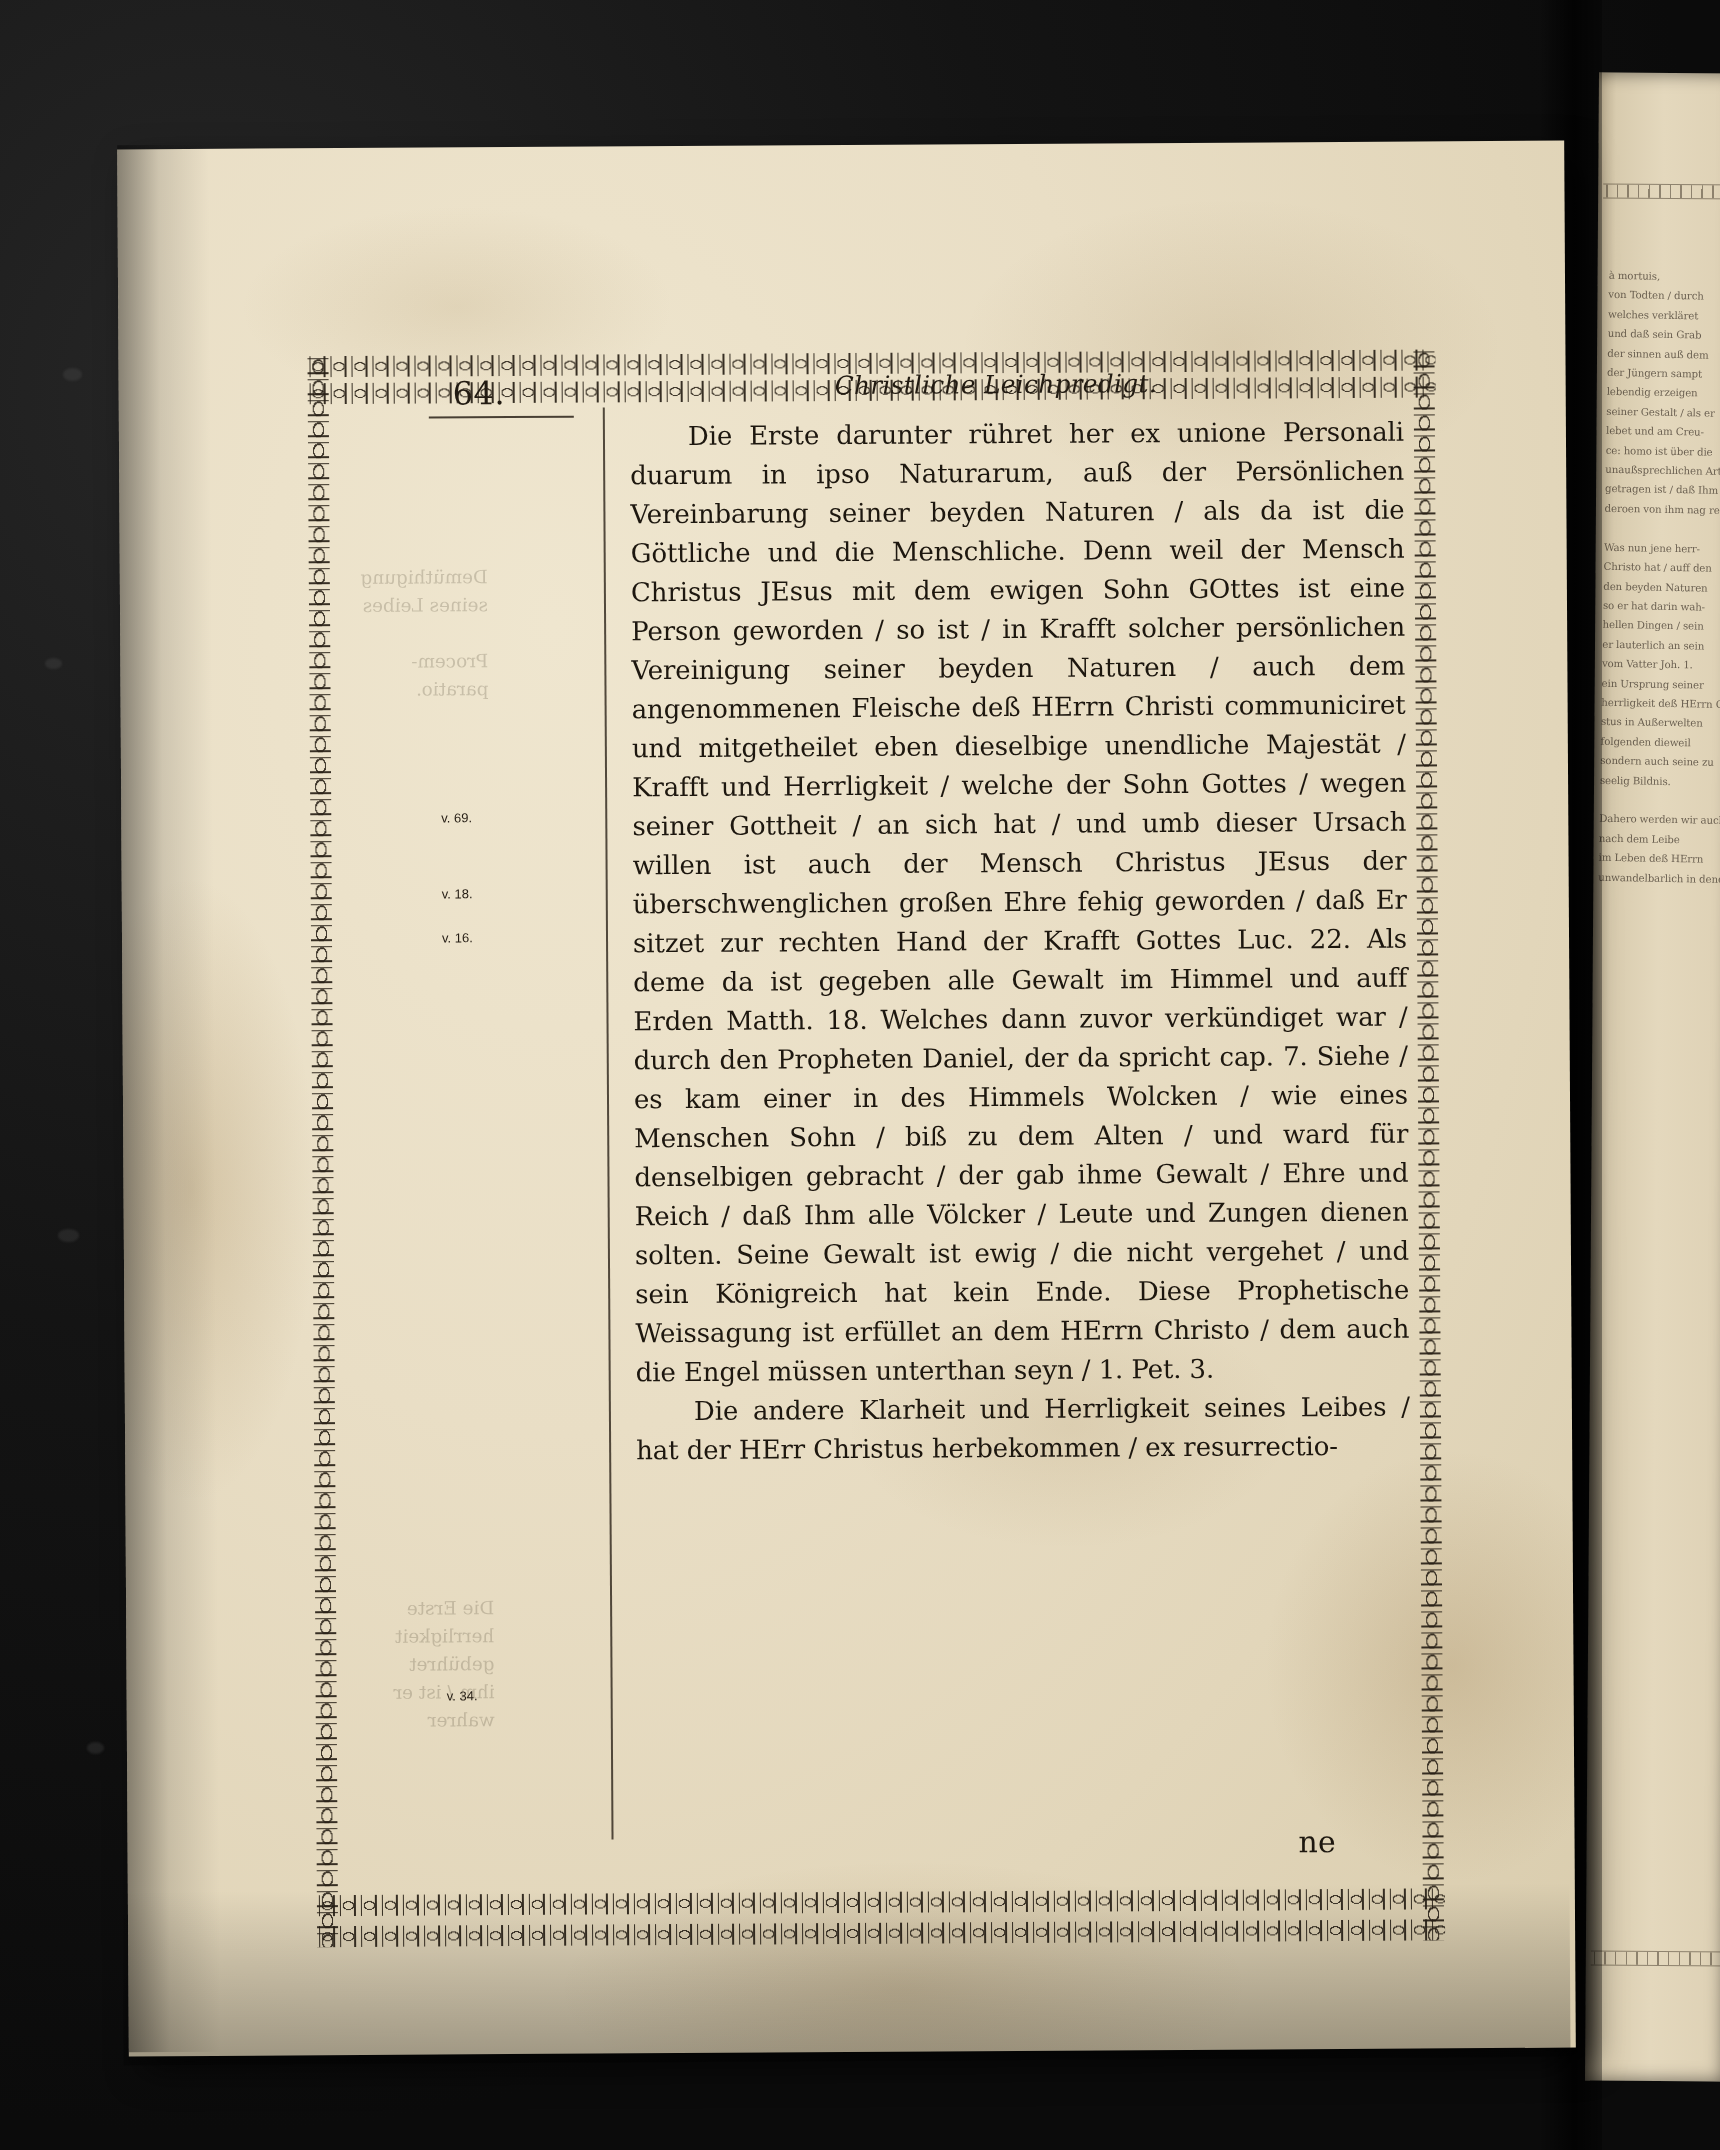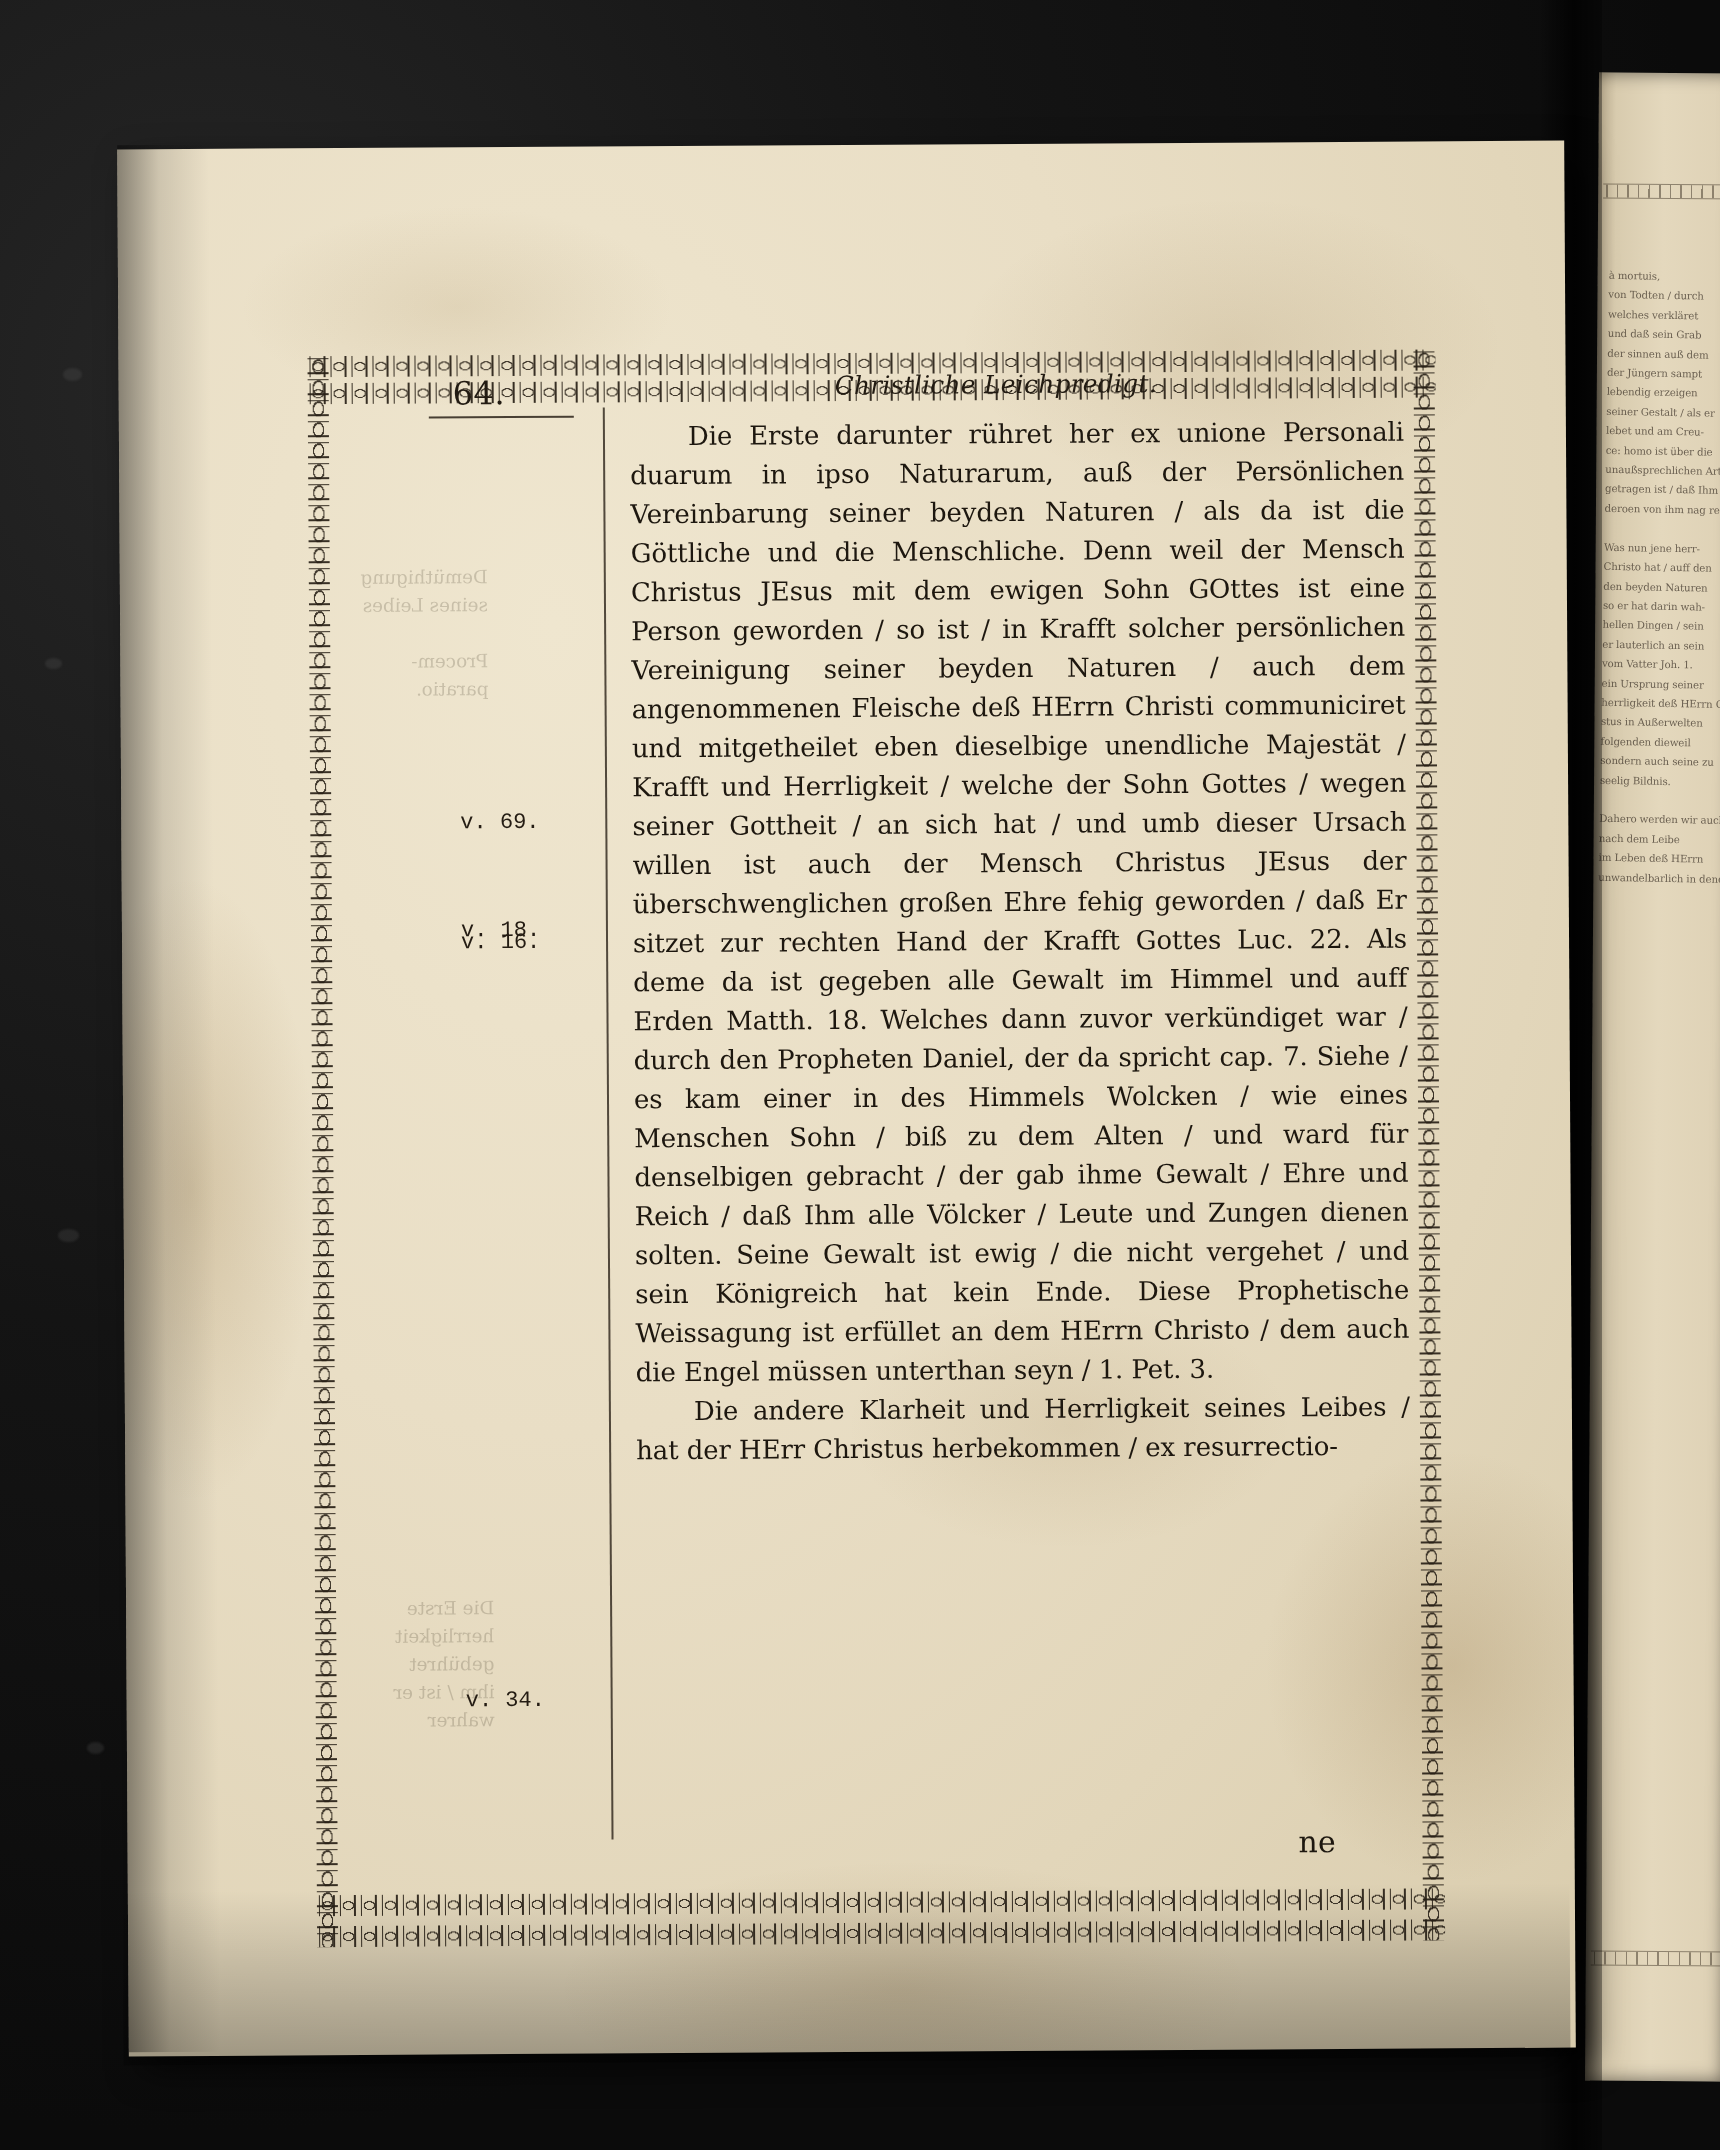--- a/index.html
+++ b/index.html
@@ -209,26 +209,26 @@
     left: 1171px;
     top: 1682px;
     font-size: 30px;
     color: #1d170f;
     font-family: "DejaVu Serif", serif;
   }
 
   
   .margin-note {
     position: absolute;
-    left: 339px;
+    left: 320px;
     width: 126px;
     text-align: left;
-    font-size: 22px;
+    font-size: 13px;
     color: #241c13;
-    font-family: Liberation Mono, monospace;
+    font-family: Liberation Sans, sans-serif;
   }
 
   
   .ghost {
     position: absolute;
     color: rgba(70,58,42,0.22);
     font-size: 18.4px;
     line-height: 28px;
     font-family: "DejaVu Serif", serif;
     transform: scaleX(-1);
@@ -333,21 +333,21 @@
   <div class="orn-band orn-v" id="frame-left"></div>
   <div class="orn-band orn-v" id="frame-right"></div>
 
   <div id="headrule"></div>
   <div id="colrule"></div>
 
   <div id="pageno">64.</div>
   <div id="runhead">Christliche Leichpredigt.</div>
 
   <div class="margin-note" style="top:663px;">v. 69.</div>
-  <div class="margin-note" style="top:739px;margin-top:32px;">v. 18.</div>
+  <div class="margin-note" style="top:739px;">v. 18.</div>
   <div class="margin-note" style="top:783px;">v. 16.</div>
   <div class="margin-note" style="top:1541px;">v. 34.</div>
 
   <div id="bodytext">
     <p class="indent">Die Erste darunter rühret her ex unione Personali duarum in ipso Naturarum, auß der Persönlichen Vereinbarung seiner beyden Naturen / als da ist die Göttliche und die Menschliche.   Denn weil der Mensch Christus JEsus mit dem ewigen Sohn GOttes ist eine Person geworden / so ist / in Krafft solcher persönlichen Vereinigung seiner beyden Naturen / auch dem angenommenen Fleische deß HErrn Christi communiciret und mitgetheilet eben dieselbige unendliche Majestät / Krafft und Herrligkeit / welche der Sohn Gottes / wegen seiner Gottheit / an sich hat / und umb dieser Ursach willen ist auch der Mensch Christus JEsus der überschwenglichen großen Ehre fehig geworden / daß Er sitzet zur rechten Hand der Krafft Gottes Luc. 22. Als deme da ist gegeben alle Gewalt im Himmel und auff Erden Matth. 18.   Welches dann zuvor verkündiget war / durch den Propheten Daniel, der da spricht cap. 7.   Siehe / es kam einer in des Himmels Wolcken / wie eines Menschen Sohn / biß zu dem Alten / und ward für denselbigen gebracht / der gab ihme Gewalt / Ehre und Reich / daß Ihm alle Völcker / Leute und Zungen dienen solten.   Seine Gewalt ist ewig / die nicht vergehet / und sein Königreich hat kein Ende.   Diese Prophetische Weissagung ist erfüllet an dem HErrn Christo / dem auch die Engel müssen unterthan seyn / 1. Pet. 3.</p>
     <p class="indent">Die andere Klarheit und Herrligkeit seines Leibes / hat der HErr Christus herbekommen / ex resurrectio-</p>
   </div>
 
   <div id="catchword">ne</div>
 </div>

